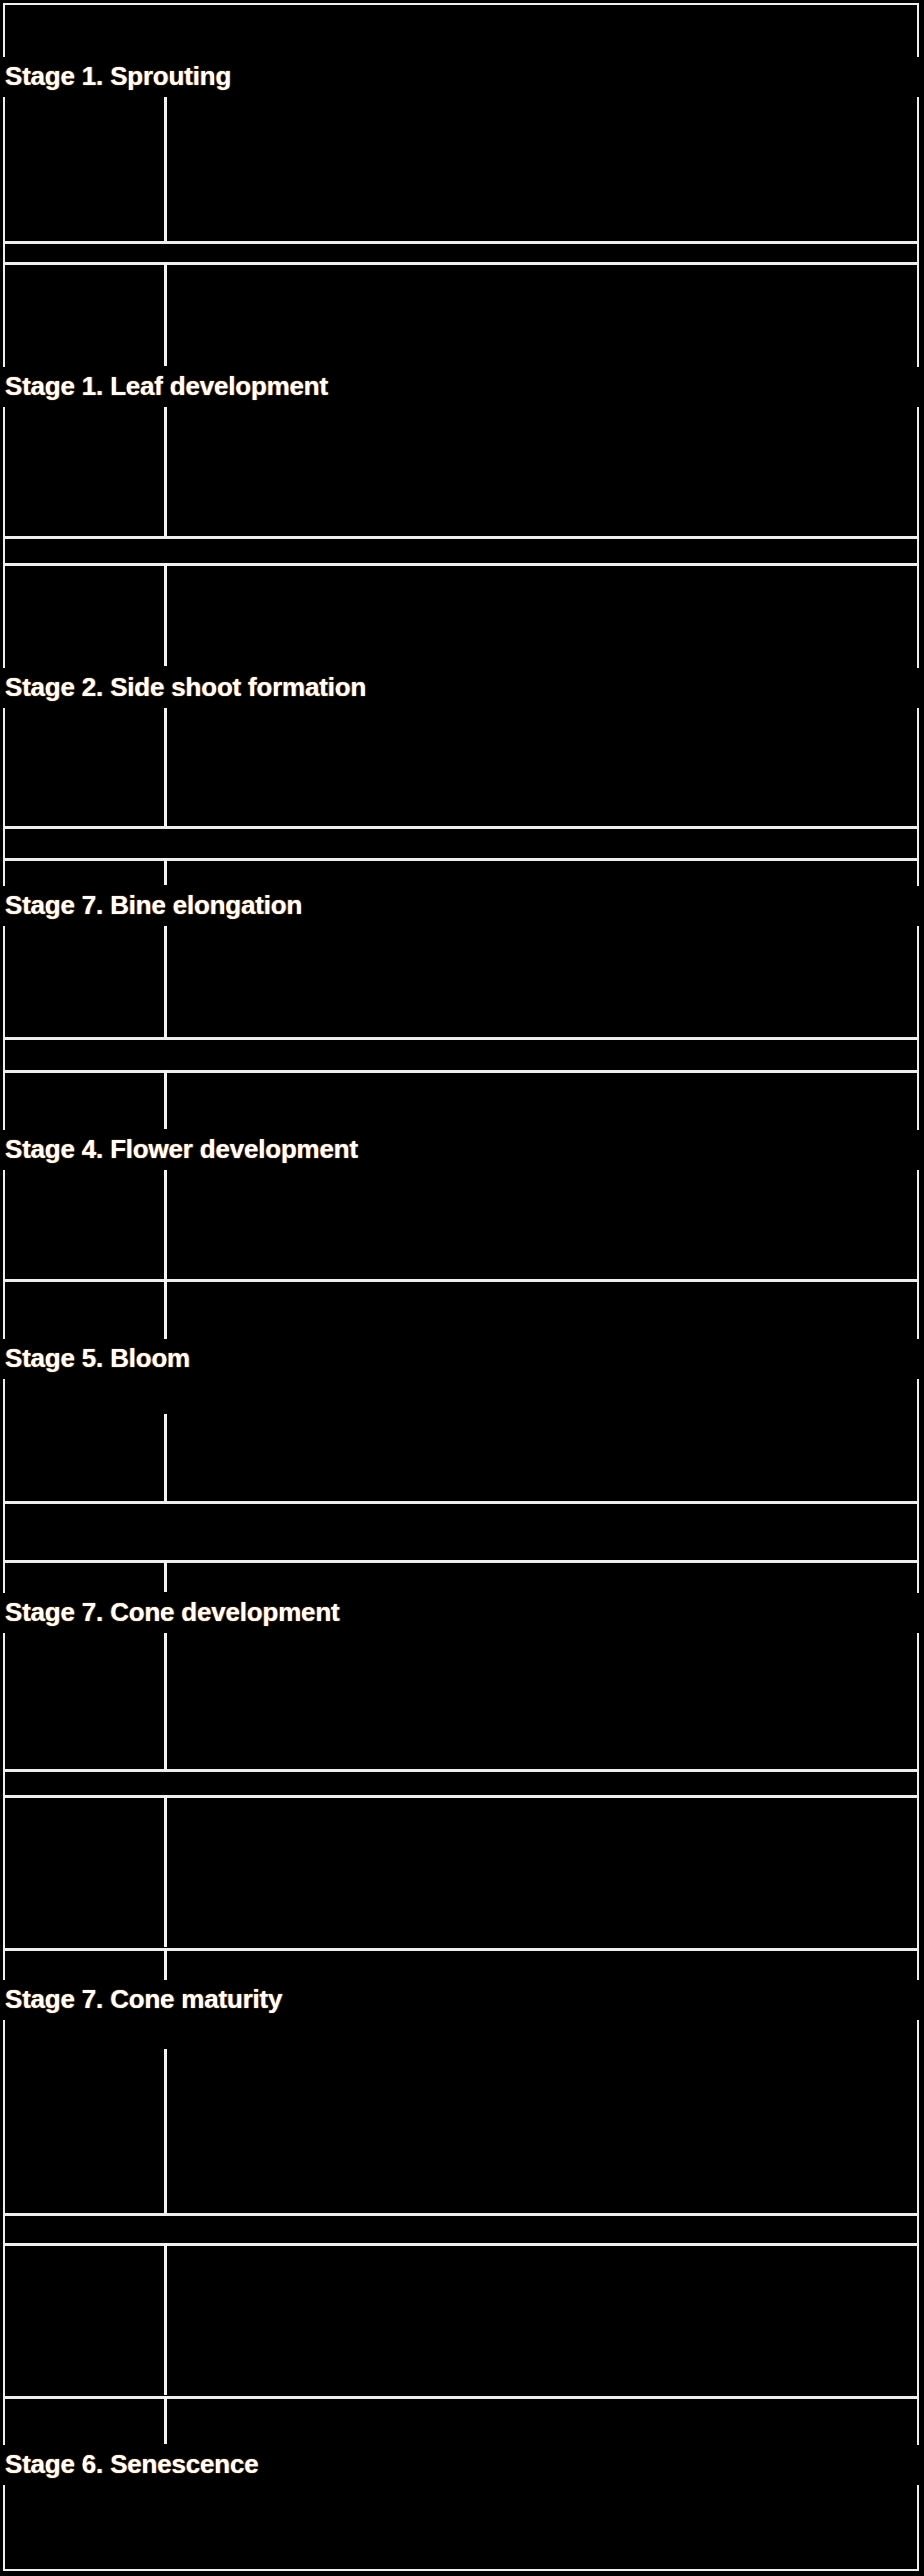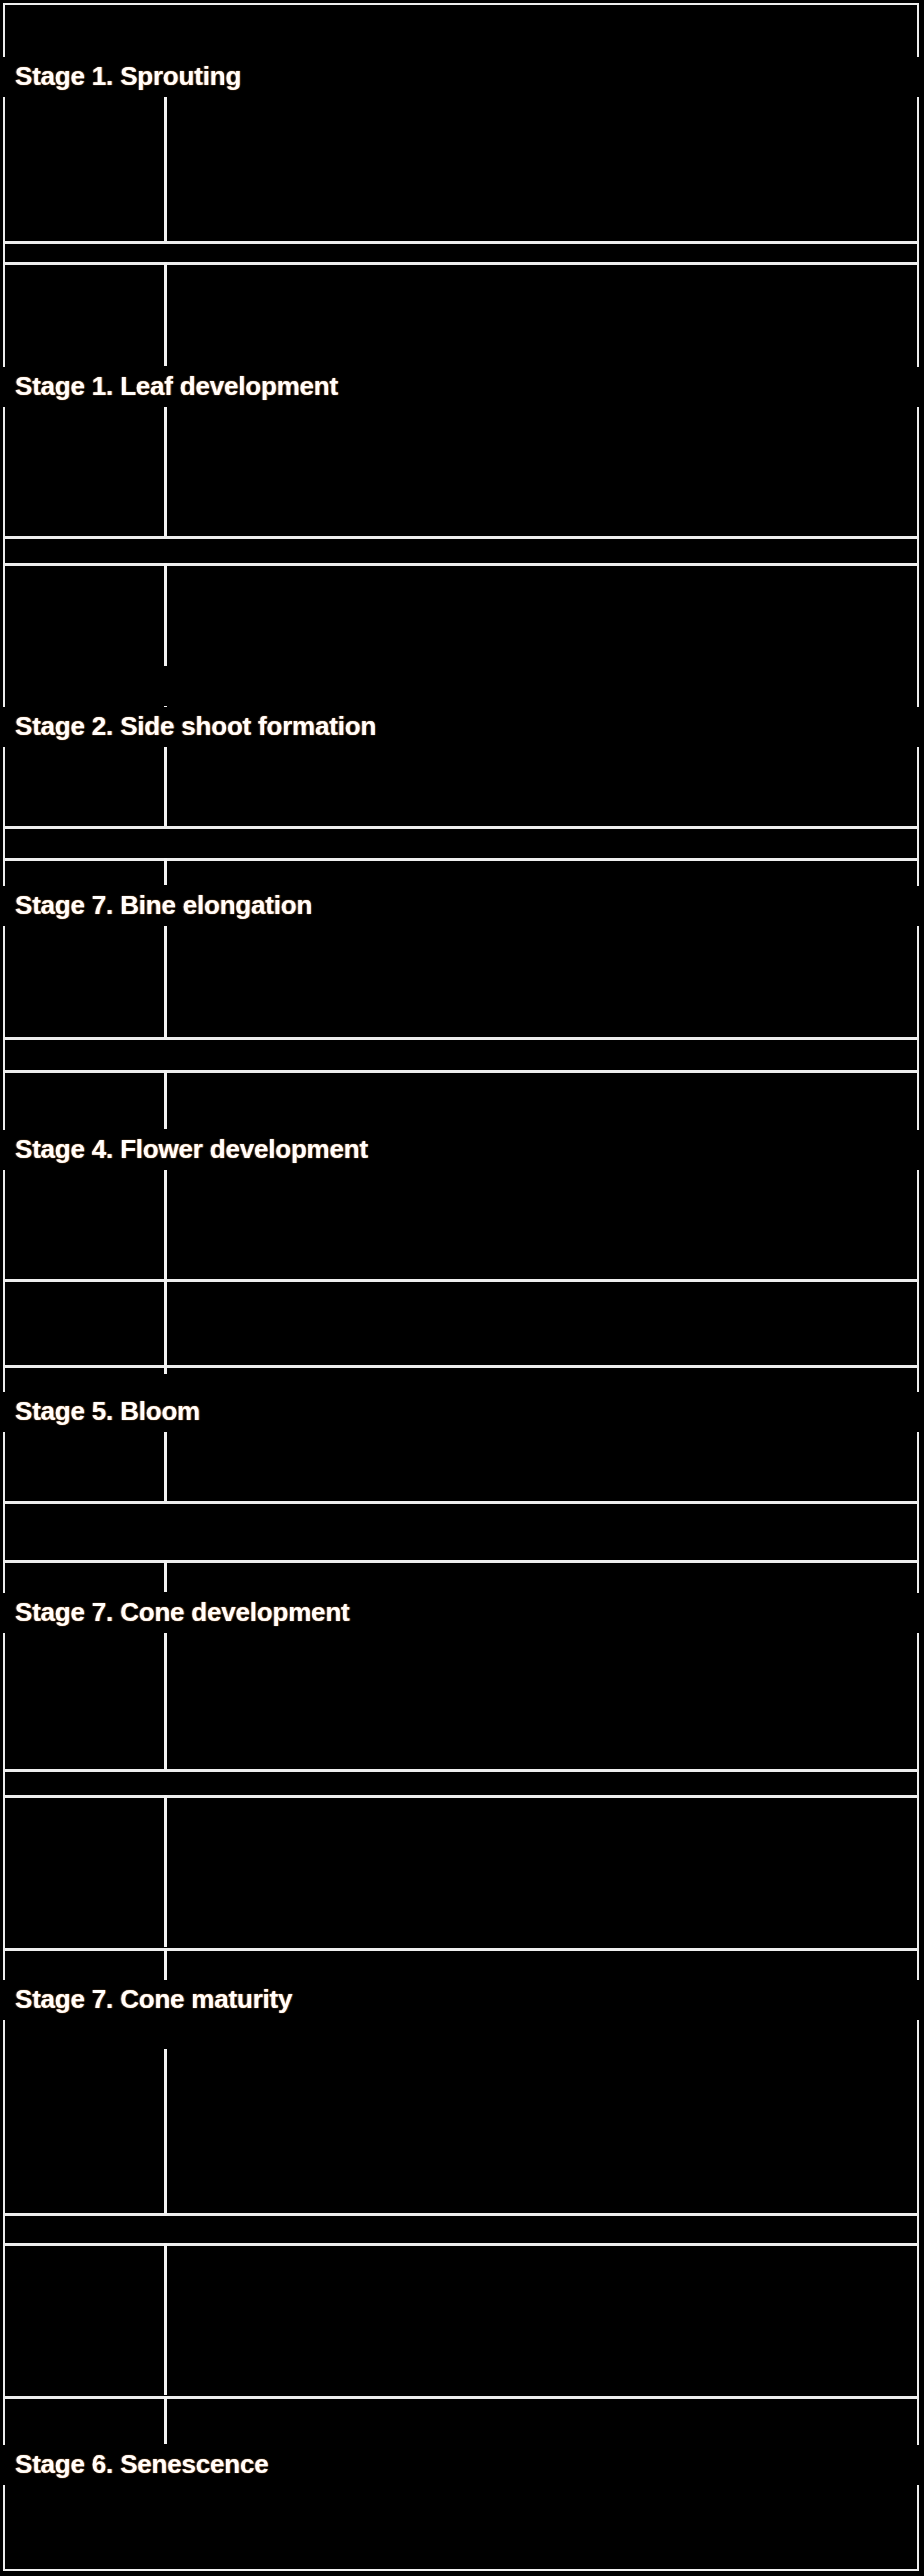--- a/index.html
+++ b/index.html
@@ -64,21 +64,21 @@
     align-items: center;
     z-index: 5;
   }
   .stage-band .stage-title {
     color: #ffffff;
     font-weight: bold;
     font-size: 26px;
     line-height: 1.05;
     letter-spacing: -0.2px;
     white-space: nowrap;
-    padding-left: 15px;
+    padding-left: 5px;
     text-shadow:
        0 0 0.9px rgba(255,160,60,0.85),
        0.9px 0 0.9px rgba(255,140,40,0.55),
       -0.9px 0 0.9px rgba(120,170,255,0.45);
   }
 </style>
 </head>
 <body>
 
 <div id="page">
@@ -128,30 +128,30 @@
       </div>
   </div>
 
   <div id="stages-layer">
       <div class="stage-band" style="top: 57px; height: 40px;">
         <div class="stage-title">Stage 1. Sprouting</div>
       </div>
       <div class="stage-band" style="top: 367px; height: 40px; align-items: center;">
         <div class="stage-title">Stage 1. Leaf development</div>
       </div>
-      <div class="stage-band" style="top: 668px; height: 40px; margin-top: 39px;">
+      <div class="stage-band" style="top: 668px; height: 40px;">
         <div class="stage-title">Stage 2. Side shoot formation</div>
       </div>
       <div class="stage-band" style="top: 886px; height: 40px;">
         <div class="stage-title">Stage 7. Bine elongation</div>
       </div>
       <div class="stage-band" style="top: 1130px; height: 40px;">
         <div class="stage-title">Stage 4. Flower development</div>
       </div>
-      <div class="stage-band" style="top: 1392px; height: 40px;">
+      <div class="stage-band" style="top: 1339px; height: 40px;">
         <div class="stage-title">Stage 5. Bloom</div>
       </div>
       <div class="stage-band" style="top: 1593px; height: 40px;">
         <div class="stage-title">Stage 7. Cone development</div>
       </div>
       <div class="stage-band" style="top: 1980px; height: 40px;">
         <div class="stage-title">Stage 7. Cone maturity</div>
       </div>
       <div class="stage-band" style="top: 2445px; height: 40px;">
         <div class="stage-title">Stage 6. Senescence</div>

